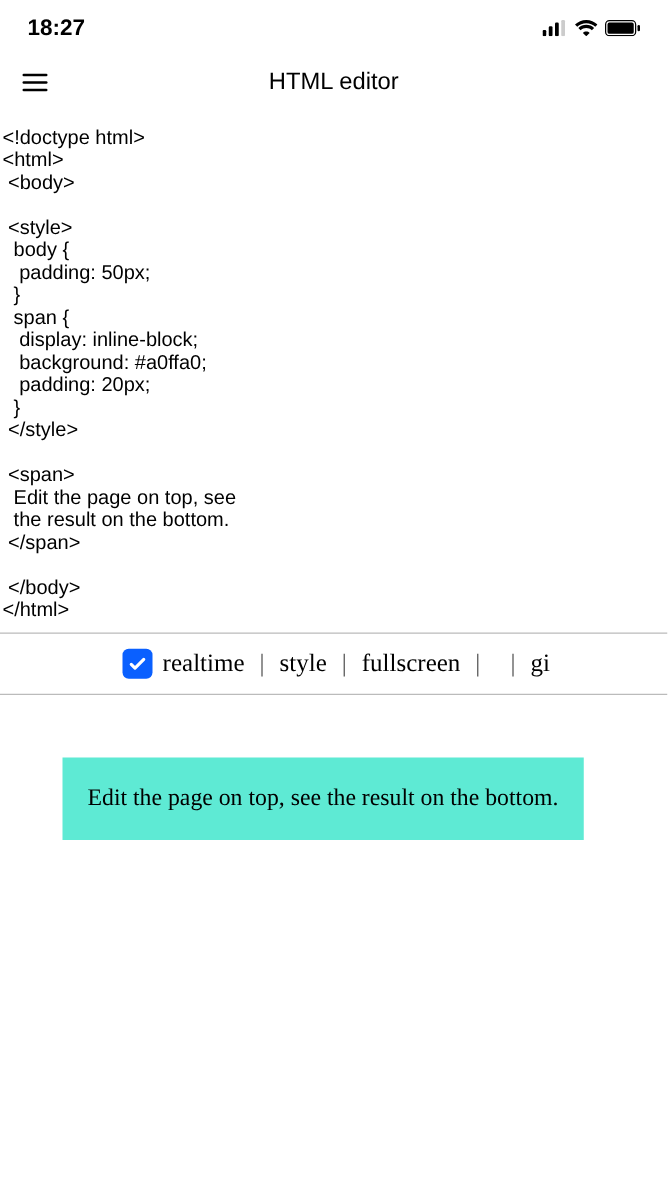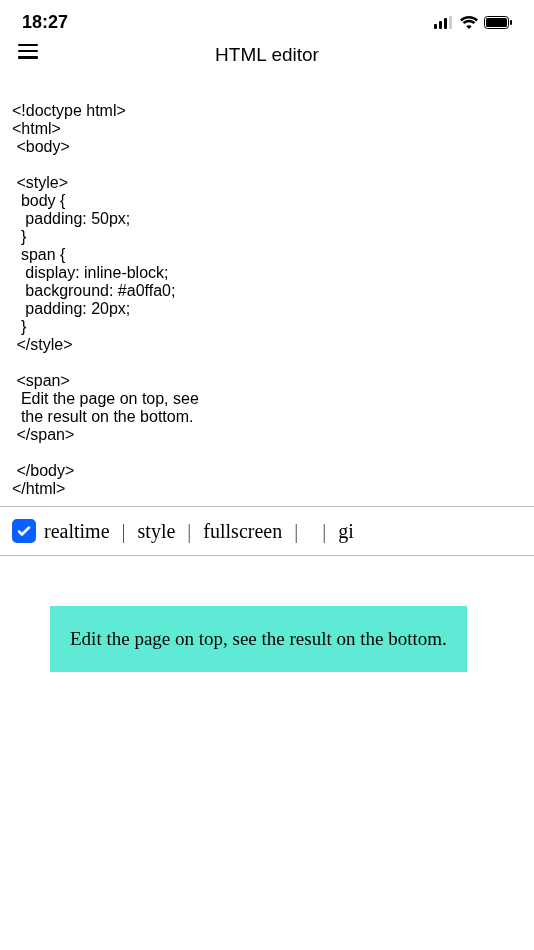--- a/index.html
+++ b/index.html
@@ -24,21 +24,21 @@
       display: flex;
       align-items: center;
       gap: 6px;
     }
     .signal-icon svg, .wifi-icon svg, .battery-icon svg {
       display: block;
     }
     .app-header {
       height: 44px;
       display: flex;
-      align-items: flex-start;
+      align-items: center;
       position: relative;
       padding: 0 18px;
     }
     .hamburger {
       display: flex;
       flex-direction: column;
       gap: 4px;
       cursor: pointer;
     }
     .hamburger span {
@@ -48,41 +48,42 @@
       border-radius: 1px;
     }
     .app-title {
       position: absolute;
       left: 50%;
       transform: translateX(-50%);
       font-size: 19px;
       font-weight: 400;
     }
     .editor-area {
-      padding: 14px 12px 12px 12px;
+      padding: 14px 12px 12px 2px;
       font-family: -apple-system, Helvetica, Arial, sans-serif;
       font-size: 16px;
       line-height: 18px;
       color: #000;
       white-space: pre;
       height: 418px;
       overflow: hidden;
     }
     .toolbar {
       border-top: 1px solid #bbb;
       border-bottom: 1px solid #bbb;
       height: 50px;
       display: flex;
       align-items: center;
       padding: 0 8px 0 12px;
       gap: 0;
       font-family: Georgia, "Times New Roman", serif;
       font-size: 20px;
       white-space: nowrap;
       overflow: hidden;
+      justify-content: center;
     }
     .checkbox {
       width: 24px;
       height: 24px;
       border-radius: 5px;
       background: #0a60ff;
       display: flex;
       align-items: center;
       justify-content: center;
       margin-right: 8px;

